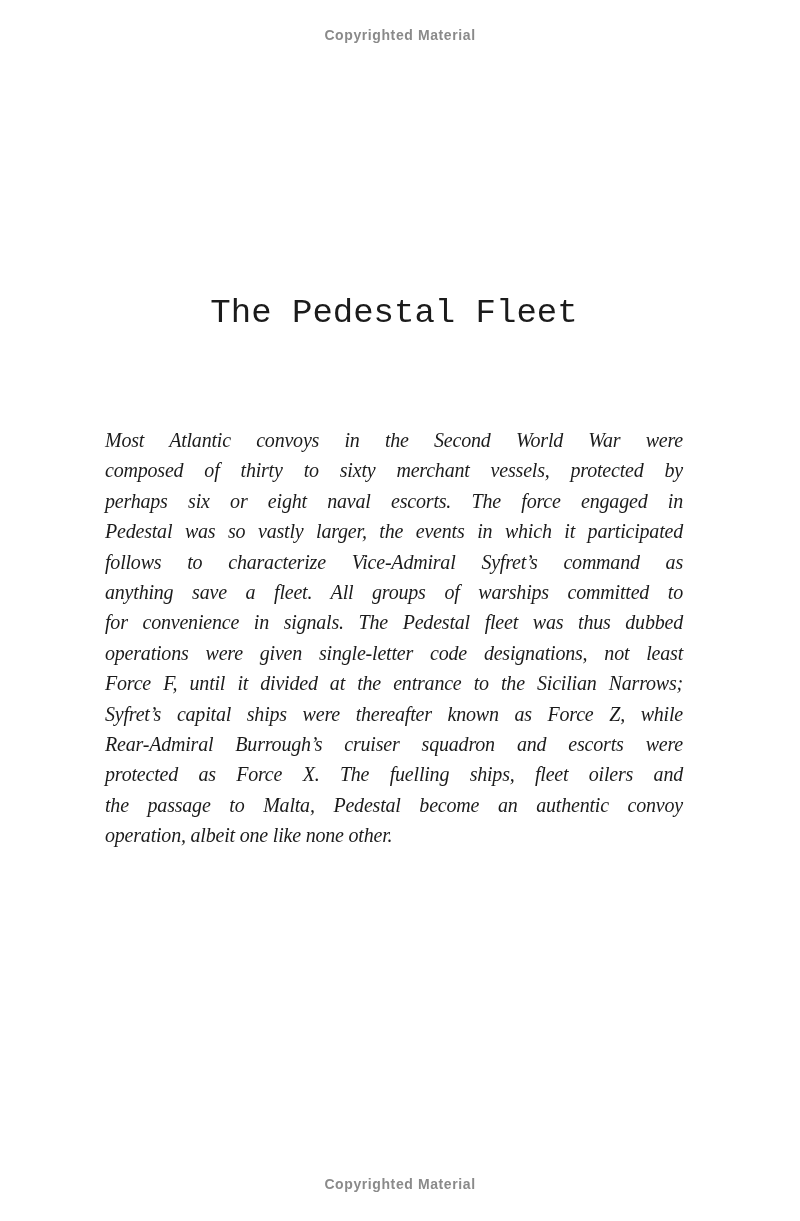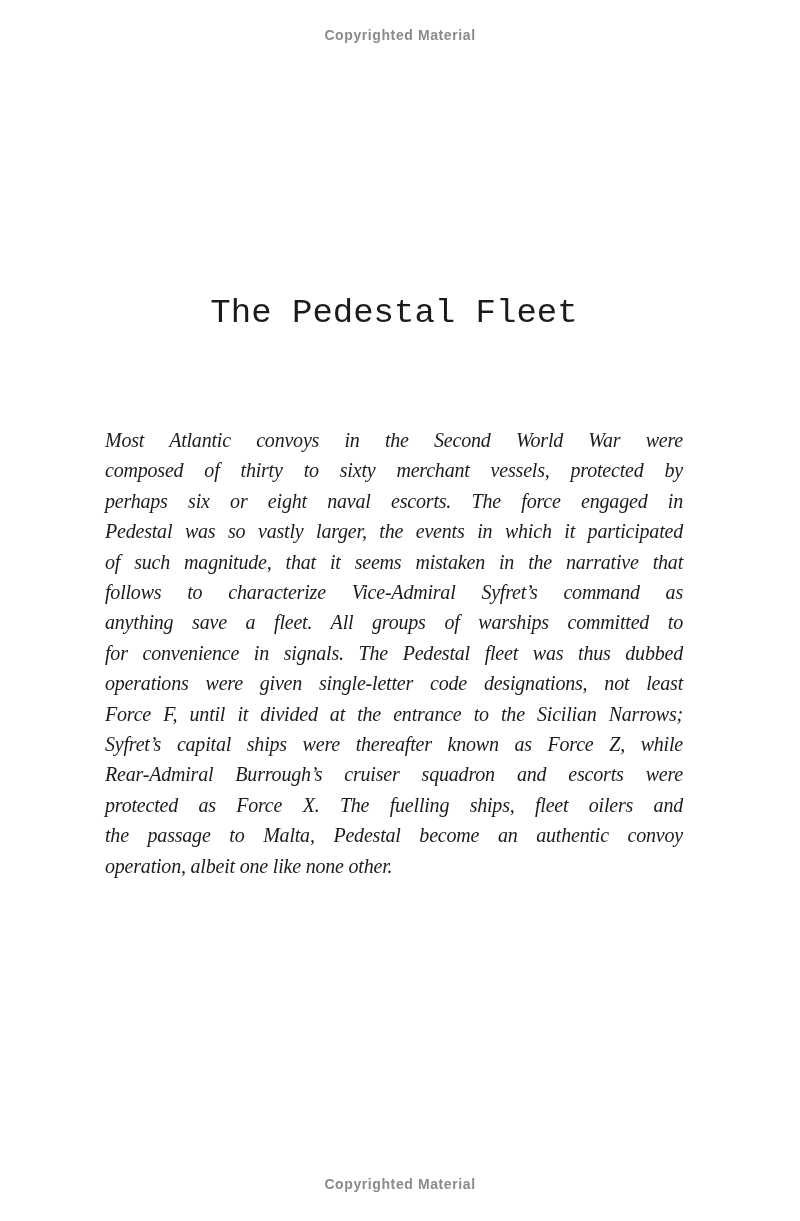--- a/index.html
+++ b/index.html
@@ -66,21 +66,20 @@
 
 <div class="copyright-notice copyright-top">Copyrighted Material</div>
 
 <h1 class="chapter-title">The Pedestal Fleet</h1>
 
 <div class="body-paragraph">
     <div class="body-line">Most Atlantic convoys in the Second World War were</div>
     <div class="body-line">composed of thirty to sixty merchant vessels, protected by</div>
     <div class="body-line">perhaps six or eight naval escorts. The force engaged in</div>
     <div class="body-line">Pedestal was so vastly larger, the events in which it participated</div>
-    <div class="body-line">of such magnitude, that it seems mistaken in the narrative that</div>
     <div class="body-line">follows to characterize Vice-Admiral Syfret’s command as</div>
     <div class="body-line">anything save a fleet. All groups of warships committed to</div>
     <div class="body-line">for convenience in signals. The Pedestal fleet was thus dubbed</div>
     <div class="body-line">operations were given single-letter code designations, not least</div>
     <div class="body-line">Force F, until it divided at the entrance to the Sicilian Narrows;</div>
     <div class="body-line">Syfret’s capital ships were thereafter known as Force Z, while</div>
     <div class="body-line">Rear-Admiral Burrough’s cruiser squadron and escorts were</div>
     <div class="body-line">protected as Force X. The fuelling ships, fleet oilers and</div>
     <div class="body-line">the passage to Malta, Pedestal become an authentic convoy</div>
     <div class="body-line last-line">operation, albeit one like none other.</div>

